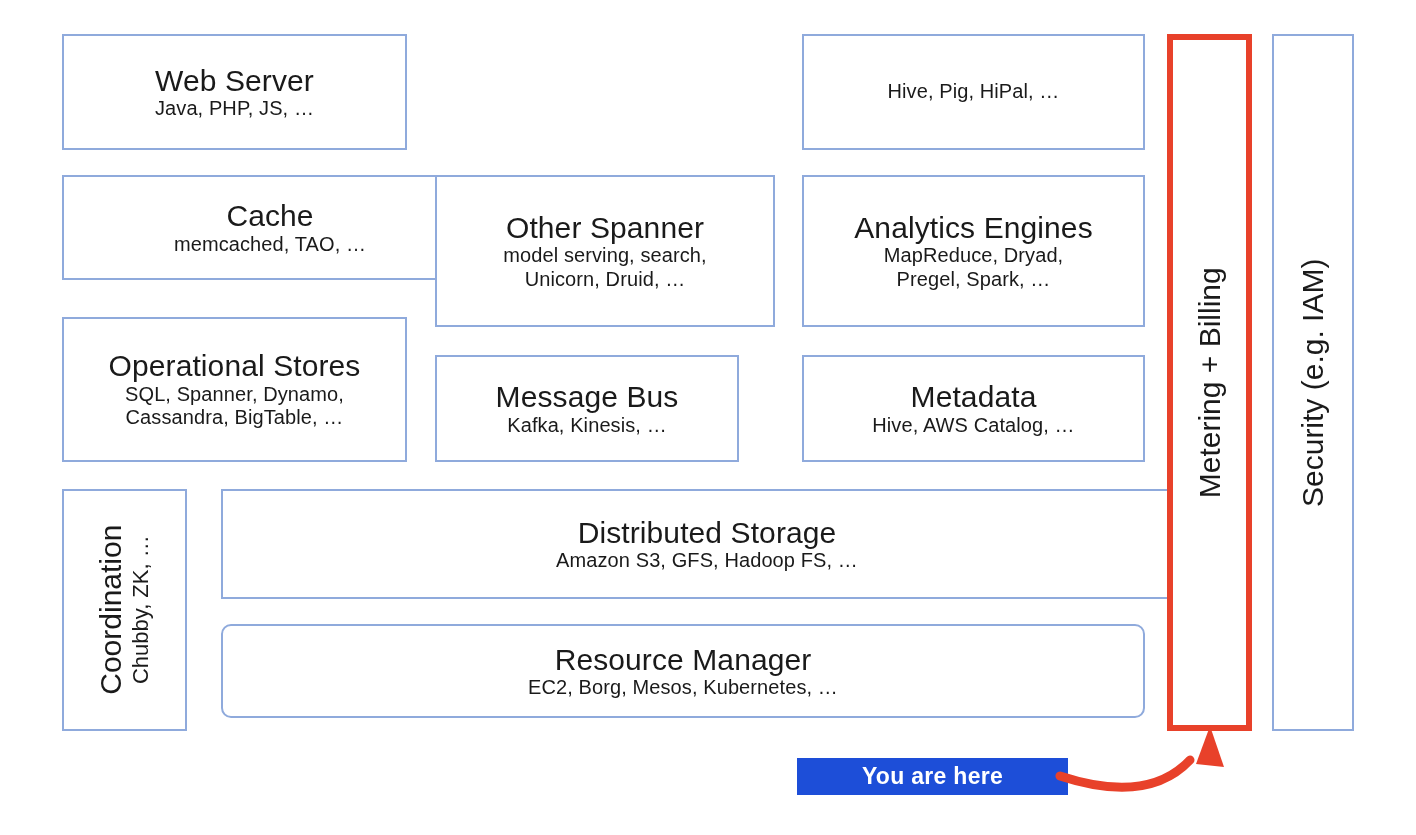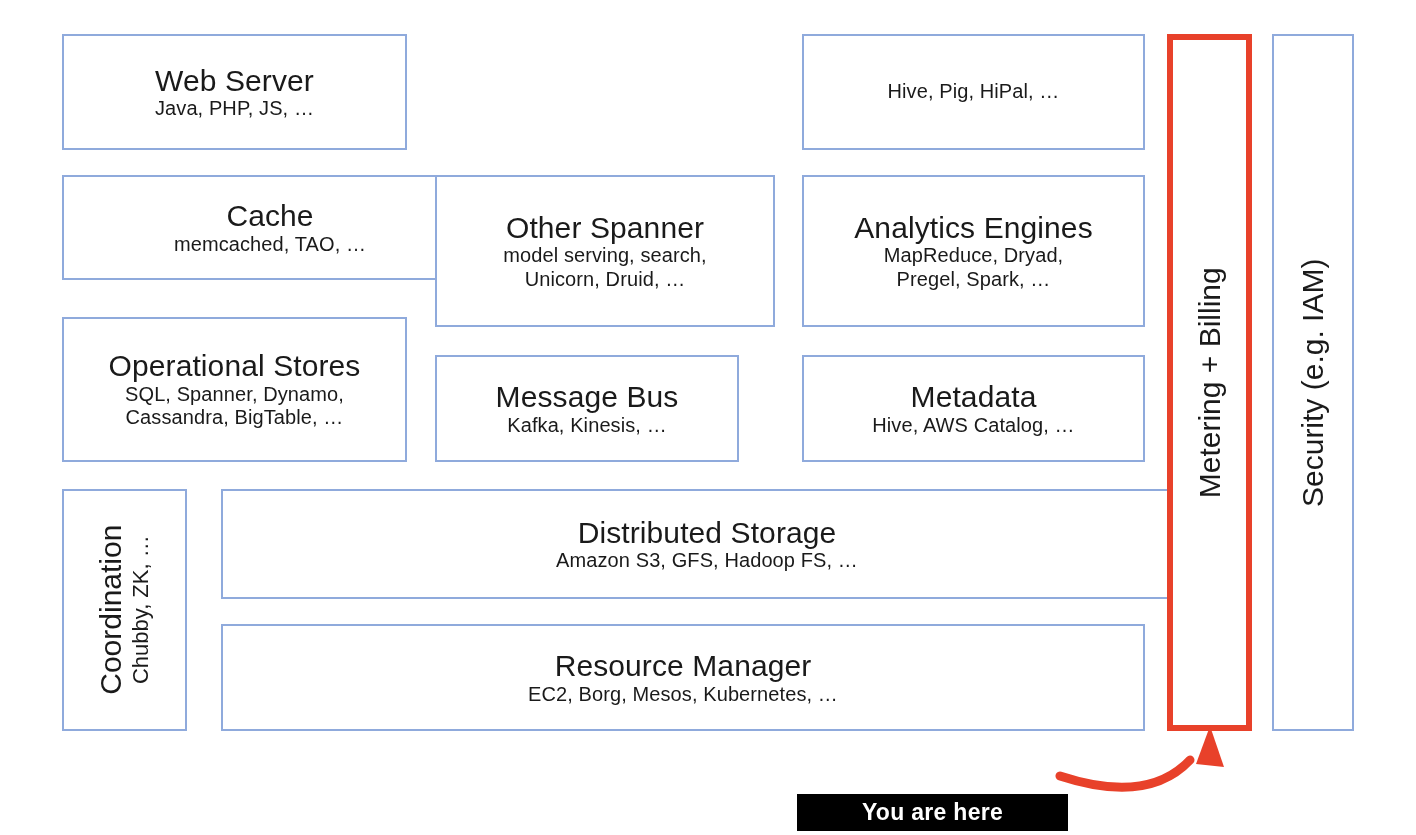--- a/index.html
+++ b/index.html
@@ -81,25 +81,24 @@
     white-space: nowrap;
   }
   .vbox.highlight {
     border: 6px solid #e8412a;
   }
 
   
   #callout {
     position: absolute;
     box-sizing: border-box;
-    background: #000000;
+    background: #1d4ed8;
     display: flex;
     align-items: center;
     justify-content: center;
-    margin-top: 36px;
   }
   #callout .label {
     color: #ffffff;
     font-size: 23px;
     font-weight: bold;
     letter-spacing: 0.3px;
     white-space: nowrap;
   }
   #arrow {
     position: absolute;
@@ -180,21 +179,21 @@
     </div>
   </div>
 
   <div class="box" style="left:221px; top:489px; width:972px; height:110px;">
     <div class="title">Distributed Storage</div>
     <div class="sub">
       <span class="l">Amazon S3, GFS, Hadoop FS, …</span>
     </div>
   </div>
 
-  <div class="box" style="left:221px; top:624px; width:924px; height:107px;">
+  <div class="box" style="left:221px; top:624px; width:924px; height:94px;border-radius:10px;">
     <div class="title">Resource Manager</div>
     <div class="sub">
       <span class="l">EC2, Borg, Mesos, Kubernetes, …</span>
     </div>
   </div>
 
   <div class="vbox highlight" style="left:1167px; top:34px; width:85px; height:697px;">
     <div class="rot">
       <span class="title">Metering + Billing</span>
     </div>

